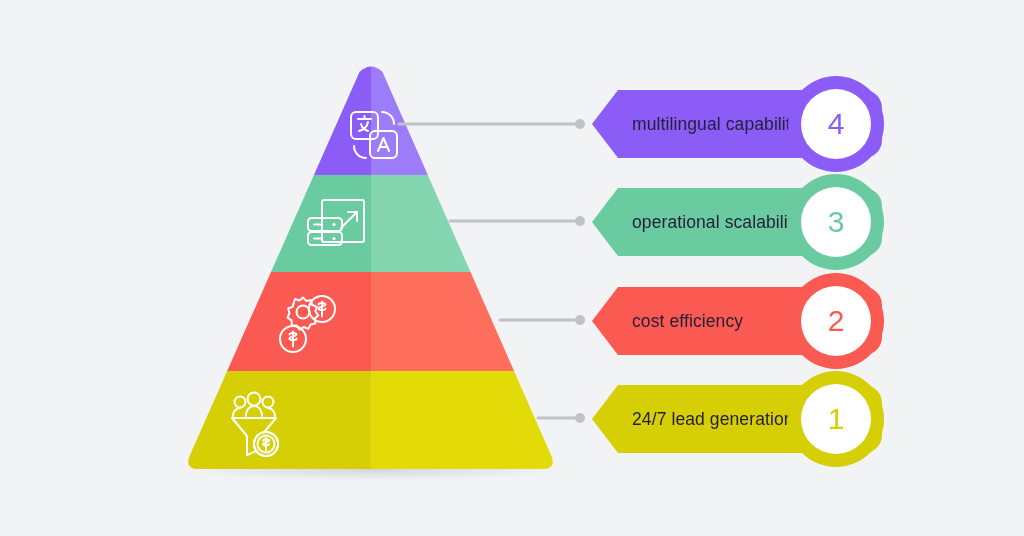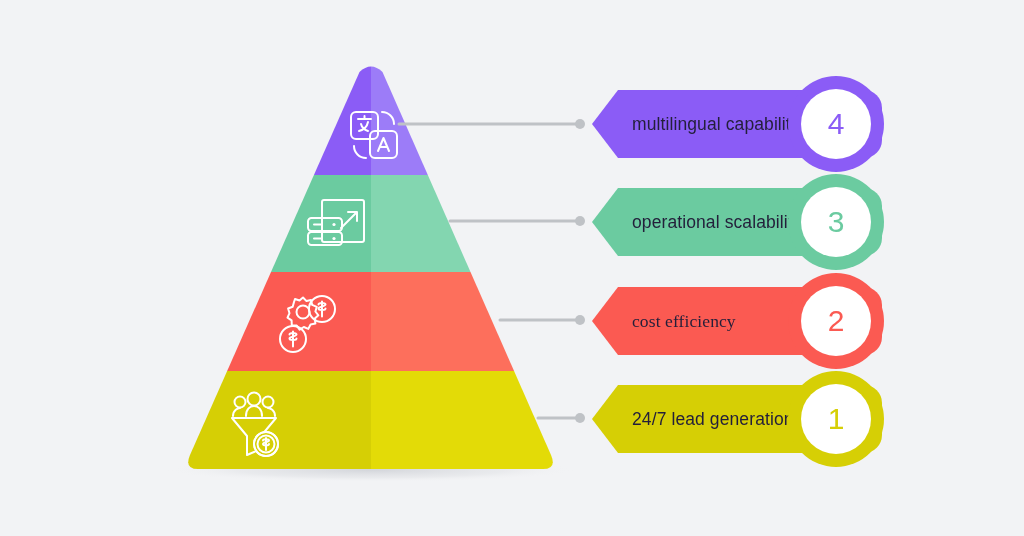--- a/index.html
+++ b/index.html
@@ -152,21 +152,21 @@
   <div class="badge-row" style="left:592px;top:188px;">
     <div class="badge-body" style="background:#6bcba0;">
       <span class="badge-label">operational scalability</span>
     </div>
     <div class="badge-circle" style="background:#6bcba0;">
       <div class="badge-circle-inner" style="color:#6bcba0;">3</div>
     </div>
   </div>
 
   <div class="badge-row" style="left:592px;top:287px;">
-    <div class="badge-body" style="background:#fb5a52;font-family:Liberation Serif, serif;">
+    <div class="badge-body" style="background:#fb5a52;">
       <span class="badge-label">cost efficiency</span>
     </div>
     <div class="badge-circle" style="background:#fb5a52;">
       <div class="badge-circle-inner" style="color:#fb5a52;">2</div>
     </div>
   </div>
 
   <div class="badge-row" style="left:592px;top:385px;">
     <div class="badge-body" style="background:#d6cf05;">
       <span class="badge-label">24/7 lead generation</span>

